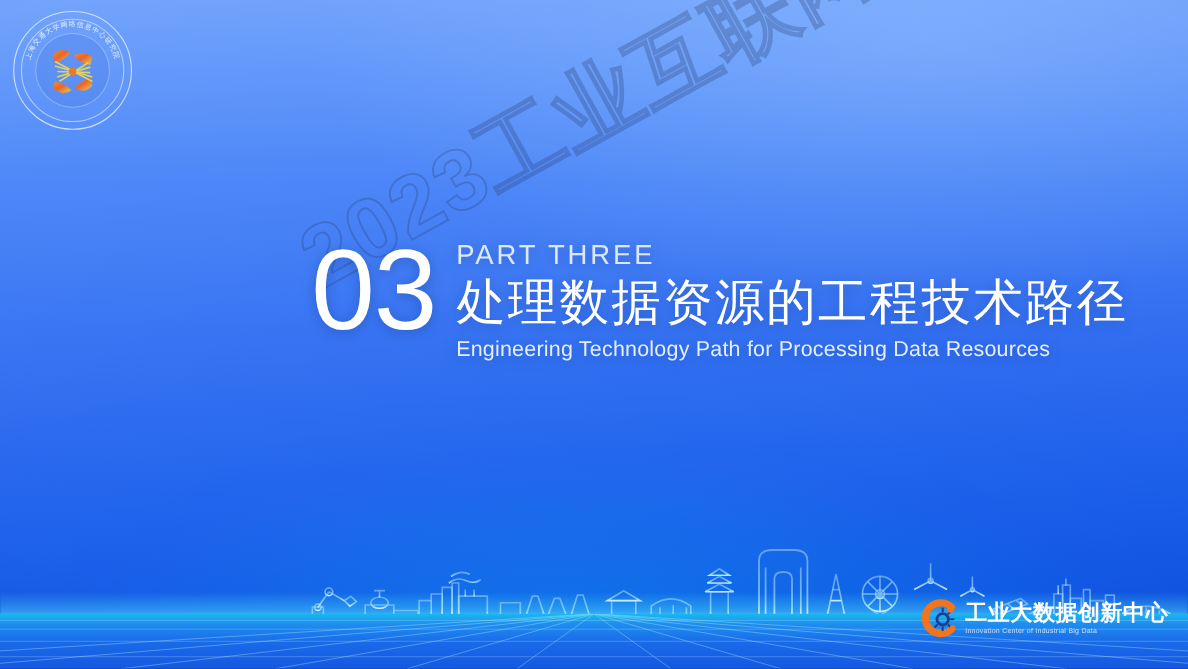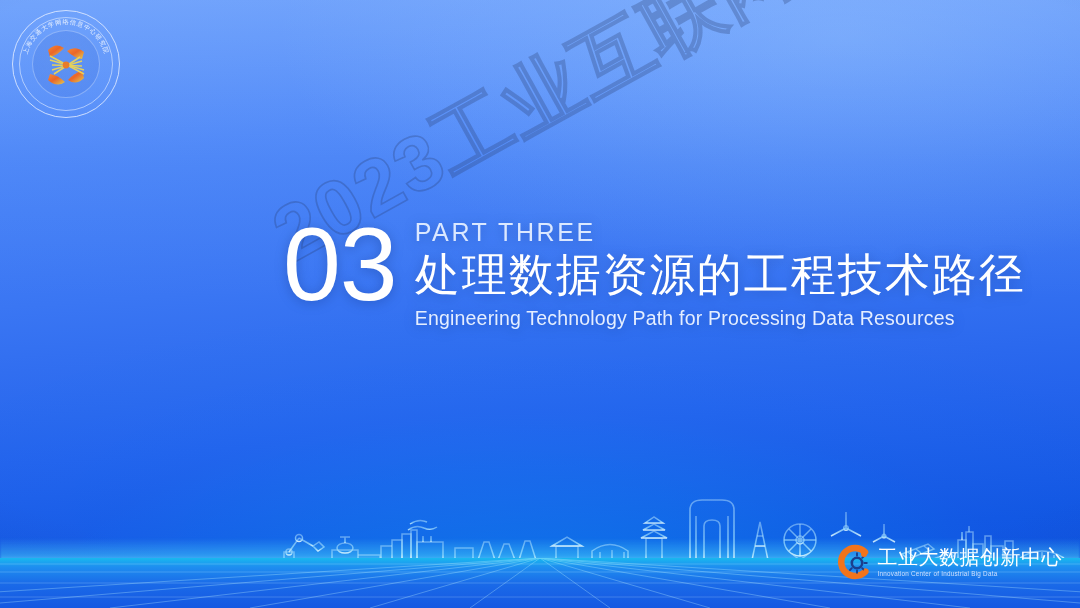--- a/index.html
+++ b/index.html
@@ -130,21 +130,21 @@
   .skyline svg{display:block;width:1080px;height:64px;}
 
   
   .brand{
     position:absolute;right:18px;bottom:26px;
     display:flex;align-items:center;
   }
   .brand-mark{width:40px;height:40px;flex:0 0 40px;margin-right:5px;}
   .brand-text{display:flex;flex-direction:column;justify-content:center;}
   .brand-cn{
-    font-size:20px;font-weight:400;color:#ffffff;
+    font-size:20px;font-weight:700;color:#ffffff;
     letter-spacing:.5px;line-height:1.05;
     font-family:"DejaVu Sans","Liberation Sans",sans-serif;
     white-space:nowrap;
   }
   .brand-en{
     font-size:6.3px;color:#cfe0ff;letter-spacing:.25px;
     margin-top:2px;white-space:nowrap;
   }
 </style>
 </head>

